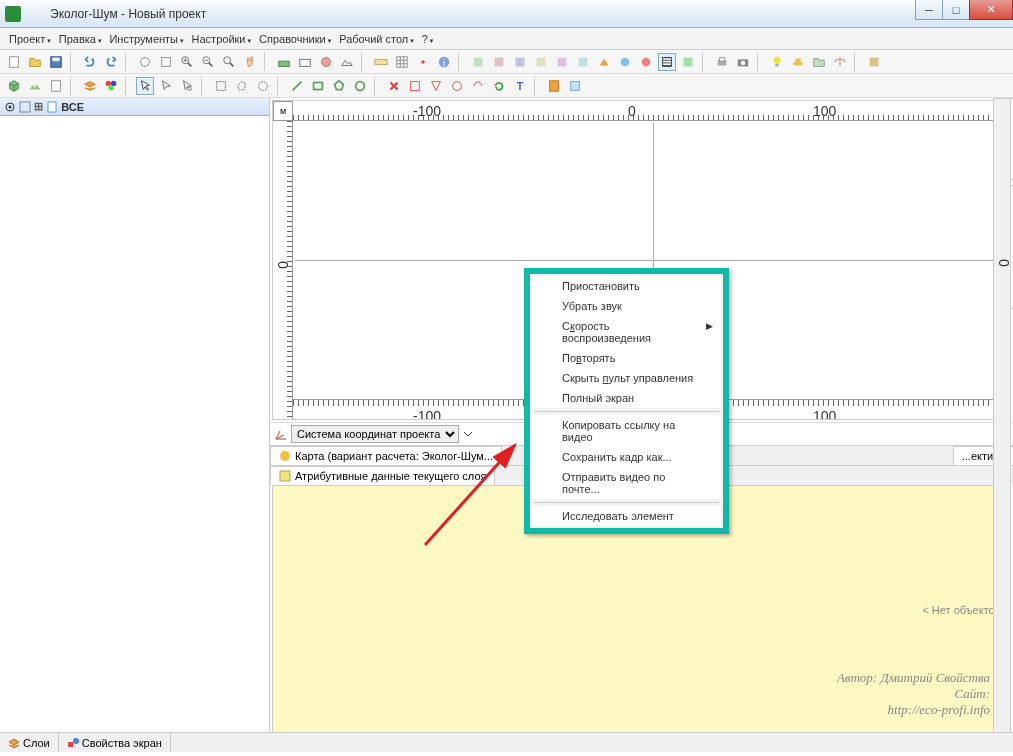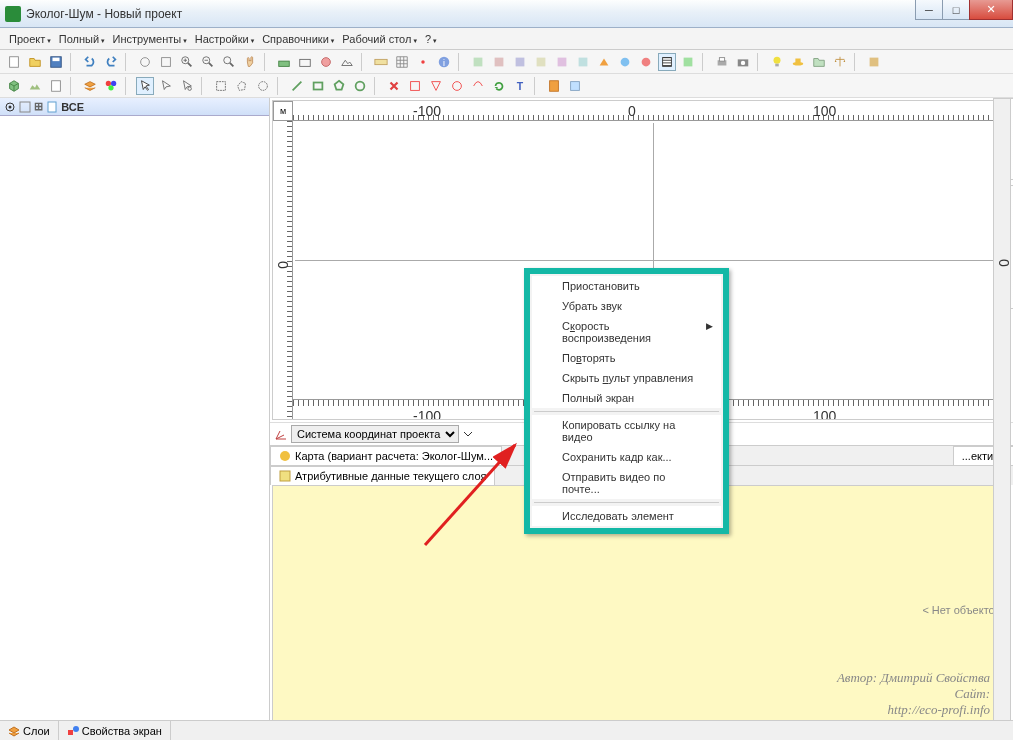--- a/index.html
+++ b/index.html
@@ -1,17 +1,17 @@
 <!DOCTYPE html>
 <html><head>
 <meta charset="utf-8">
 <style>
 * { box-sizing: border-box; margin: 0; padding: 0; }
 body { font-family: Tahoma, Arial, sans-serif; font-size: 11px; background: #fff; overflow: hidden; width: 1013px; height: 756px; position: relative; }
-.titlebar { height: 28px; background: linear-gradient(to bottom, #fdfefe, #e8f0f8 45%, #d8e6f5); border-bottom: 1px solid #9db0c8; display: flex; align-items: center; padding: 0 5px; position: relative; }
+.titlebar { height: 28px; background: linear-gradient(to bottom, #fdfefe, #e8f0f8 45%, #d8e6f5); border-bottom: 1px solid #9db0c8; display: flex; align-items: center; padding: 0 5px; position: relative; gap: 24px; }
 .titlebar .icon { width: 16px; height: 16px; background: #2a8c3a; border-radius: 2px; margin-right: 5px; }
 .titlebar .title { color: #333; font-size: 12px; }
 .winbtns { position: absolute; right: 0; top: 0; display: flex; }
 .winbtn { width: 28px; height: 20px; border: 1px solid #8a9cb0; background: linear-gradient(#f5f9fd, #d8e6f5); margin-left: -1px; display: flex; align-items: center; justify-content: center; font-size: 11px; color: #333; border-top: none; }
 .winbtn.close { width: 44px; background: linear-gradient(#e79a93, #d84c3e); color: #fff; border-color: #a03030; border-top-right-radius: 0; }
 .menubar { height: 22px; background: #f4f4f4; border-bottom: 1px solid #ccc; display: flex; align-items: center; padding: 0 5px; font-size: 11px; }
 .menuitem { padding: 2px 4px; color: #333; display: flex; align-items: flex-end; gap: 2px; cursor: default; }
 .menuitem .drop { font-size: 7px; }
 .toolbar { height: 24px; background: #f6f6f6; border-bottom: 1px solid #ddd; display: flex; align-items: center; padding: 2px 5px; gap: 3px; }
 .tbtn { width: 18px; height: 18px; border: 1px solid transparent; display: flex; align-items: center; justify-content: center; }
@@ -34,21 +34,21 @@
 .canvas .hline { position: absolute; left: 0; right: 0; top: 50%; border-top: 1px solid #aaa; }
 .canvas .vline { position: absolute; top: 0; bottom: 0; left: 50%; border-left: 1px solid #aaa; }
 .ruler-h2 { position: absolute; bottom: 0; left: 20px; right: 0; height: 20px; background: #fff; border-top: 1px solid #999; }
 .ruler-h2::before { content: ''; position: absolute; inset: 0; background: repeating-linear-gradient(to right, #666 0, #666 1px, transparent 1px, transparent 5px); top: 0; height: 6px; }
 .coord-row { display: flex; align-items: center; padding: 2px 4px; gap: 3px; border-top: 1px solid #ddd; }
 .coord-row select { font-size: 11px; border: 1px solid #aaa; padding: 1px; }
 .tab-row { display: flex; border-top: 1px solid #ccc; background: #f0f0f0; }
 .tab { padding: 3px 8px; background: #fff; border: 1px solid #ccc; border-bottom: none; margin-right: -1px; font-size: 11px; display: flex; align-items: center; gap: 4px; }
 .lower { flex: 1; border: 1px solid #ccc; margin: 0 2px 2px; background: #fef9c3; display: flex; align-items: center; justify-content: flex-end; color: #888; position: relative; }
 .author { position: absolute; bottom: 15px; right: 20px; text-align: right; color: #888; font-style: italic; font-family: Georgia, serif; font-size: 13px; }
-.bottom-tabs { position: absolute; bottom: 16px; left: 0; right: 0; height: 20px; background: #f0f0f0; border-top: 1px solid #ccc; display: flex; }
+.bottom-tabs { position: absolute; bottom: 4px; left: 0; right: 0; height: 20px; background: #f0f0f0; border-top: 1px solid #ccc; display: flex; }
 .btab { padding: 2px 8px; border-right: 1px solid #ccc; font-size: 11px; display: flex; align-items: center; gap: 3px; }
 .right-panel { position: absolute; right: 0; top: 98px; width: 20px; height: 220px; display: flex; flex-direction: column; gap: 5px; }
 .rtab { writing-mode: vertical-rl; background: linear-gradient(to left, #fff, #f0f0f0); border: 1px solid #ccc; border-right: none; padding: 8px 2px; font-size: 10px; color: #555; border-radius: 4px 0 0 4px; }
 .ctxmenu { position: absolute; top: 268px; left: 524px; width: 205px; background: #f3f3f3; border: 6px solid #14b8a6; box-shadow: 2px 2px 4px rgba(0,0,0,0.3); z-index: 100; padding: 2px; }
 .ctxmenu .mi { padding: 4px 20px 4px 30px; font-size: 11px; color: #333; background: #fff; margin: 0; cursor: default; position: relative; }
 .ctxmenu .mi.hl { outline: 2px solid #d02020; outline-offset: -1px; }
 .ctxmenu .sep { height: 1px; background: #ccc; margin: 3px 2px; }
 .ctxmenu .mi .arr { position: absolute; right: 8px; top: 5px; font-size: 9px; }
 .ctxmenu .mi u { text-decoration: underline; }
 .arrow { position: absolute; top: 385px; left: 415px; z-index: 99; pointer-events: none; }
@@ -65,21 +65,21 @@
     <div class="winbtn close">✕</div>
   </div>
 </div>
 
 <div class="menubar">
   <div class="menuitem">
       <span>Проект</span>
       <span class="drop">▾</span>
     </div>
   <div class="menuitem">
-      <span>Полный</span>
+      <span>Правка</span>
       <span class="drop">▾</span>
     </div>
   <div class="menuitem">
       <span>Инструменты</span>
       <span class="drop">▾</span>
     </div>
   <div class="menuitem">
       <span>Настройки</span>
       <span class="drop">▾</span>
     </div>

